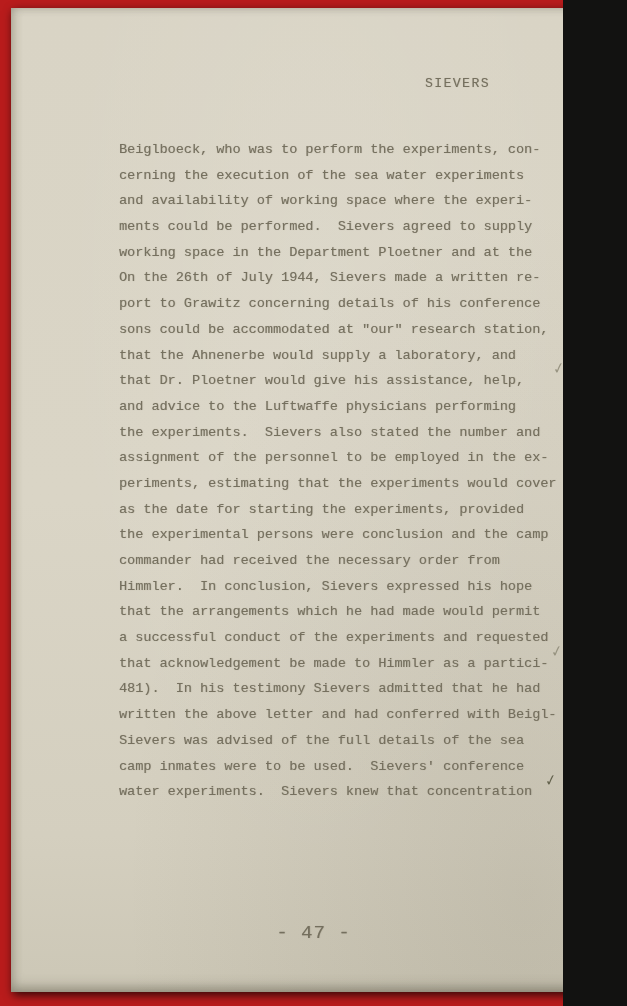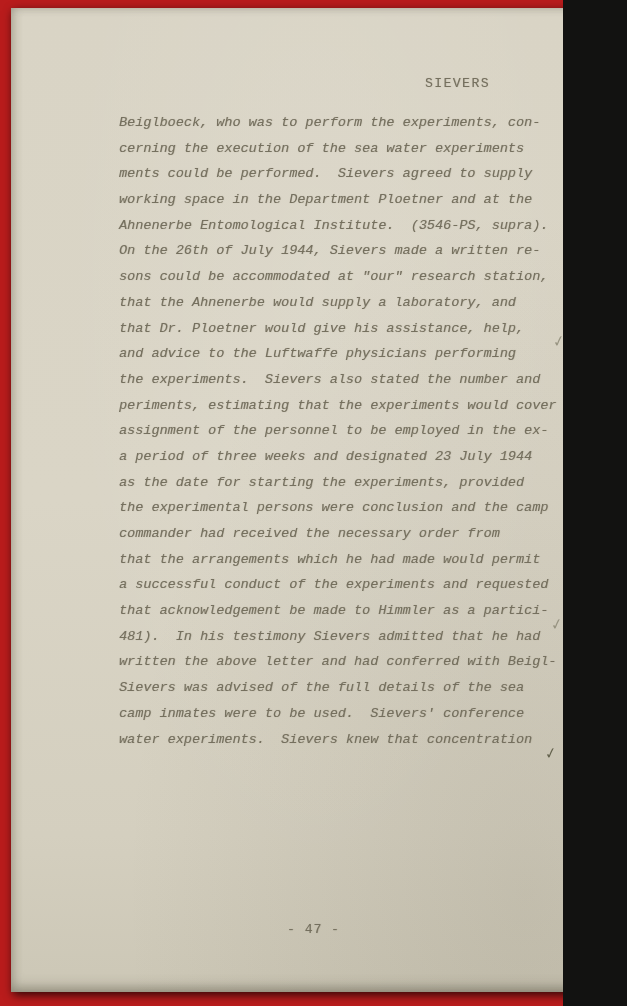--- a/index.html
+++ b/index.html
@@ -39,23 +39,22 @@
   .header {
     position: absolute;
     top: 68px;
     right: 126px;
     font-size: 13px;
     letter-spacing: 1.5px;
   }
   .body-block {
     position: absolute;
     left: 108px;
-    top: 102px;
+    top: 129px;
     width: 470px;
-    font-style: italic;
   }
   .line {
     white-space: pre;
     font-size: 13.5px;
     line-height: 25.7px;
     height: 25.7px;
   }
   .checkmark {
     position: absolute;
     font-family: "DejaVu Sans", sans-serif;
@@ -67,49 +66,50 @@
   .checkmark.dark {
     color: rgba(93, 92, 71, 0.95);
     font-weight: bold;
   }
   .footer {
     position: absolute;
     top: 914px;
     left: 0;
     width: 100%;
     text-align: center;
-    font-size: 13px;
+    font-size: 19px;
     letter-spacing: 1px;
   }
 </style>
 </head>
 <body>
 
 <div class="scan">
   <div class="paper">
     <div class="typed header">SIEVERS</div>
 
     <div class="typed body-block" id="document-body">
         <div class="line">Beiglboeck, who was to perform the experiments, con-</div>
         <div class="line">cerning the execution of the sea water experiments</div>
+        <div class="line">and availability of working space where the experi-</div>
         <div class="line">ments could be performed.  Sievers agreed to supply</div>
         <div class="line">working space in the Department Ploetner and at the</div>
-        <div class="line">Ahnenerbe Entomological Institute.  (3546-PS, supra).</div>
         <div class="line">On the 26th of July 1944, Sievers made a written re-</div>
+        <div class="line">port to Grawitz concerning details of his conference</div>
         <div class="line">sons could be accommodated at "our" research station,</div>
         <div class="line">that the Ahnenerbe would supply a laboratory, and</div>
         <div class="line">that Dr. Ploetner would give his assistance, help,</div>
         <div class="line">and advice to the Luftwaffe physicians performing</div>
         <div class="line">the experiments.  Sievers also stated the number and</div>
+        <div class="line">assignment of the personnel to be employed in the ex-</div>
         <div class="line">periments, estimating that the experiments would cover</div>
-        <div class="line">assignment of the personnel to be employed in the ex-</div>
-        <div class="line">a period of three weeks and designated 23 July 1944</div>
         <div class="line">as the date for starting the experiments, provided</div>
         <div class="line">the experimental persons were conclusion and the camp</div>
         <div class="line">commander had received the necessary order from</div>
+        <div class="line">Himmler.  In conclusion, Sievers expressed his hope</div>
         <div class="line">that the arrangements which he had made would permit</div>
         <div class="line">a successful conduct of the experiments and requested</div>
         <div class="line">that acknowledgement be made to Himmler as a partici-</div>
         <div class="line">481).  In his testimony Sievers admitted that he had</div>
         <div class="line">written the above letter and had conferred with Beigl-</div>
         <div class="line">Sievers was advised of the full details of the sea</div>
         <div class="line">camp inmates were to be used.  Sievers' conference</div>
         <div class="line">water experiments.  Sievers knew that concentration</div>
         <span class="checkmark" style="top: 223.3px; left: 434px;">✓</span>
         <span class="checkmark" style="top: 506px; left: 432px;">✓</span>

